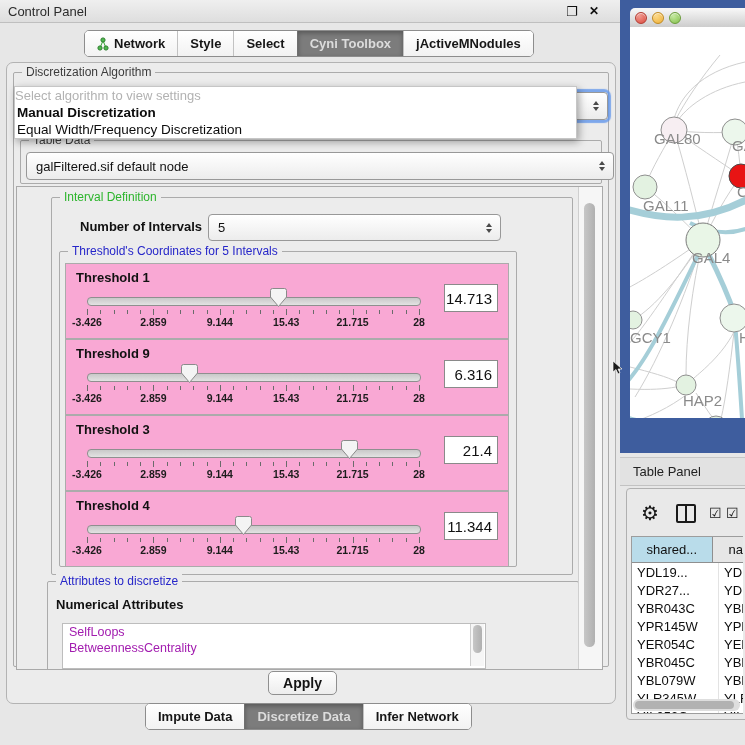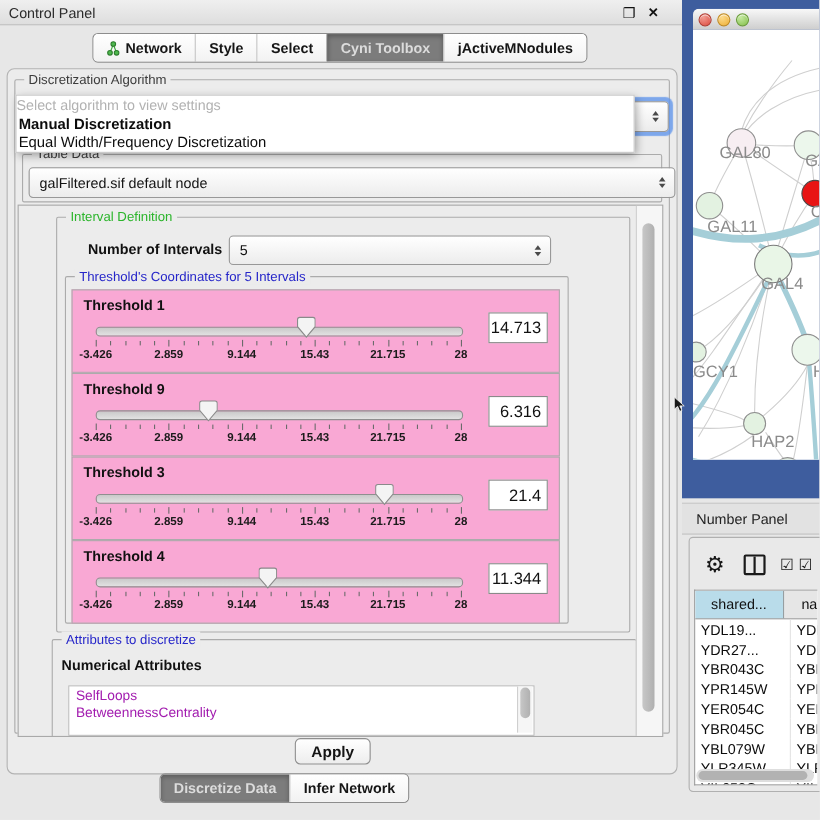--- a/index.html
+++ b/index.html
@@ -370,20 +370,23 @@
     </div>
 
     <div class="vsb-track" style="left:561px;top:0;width:23px;height:482px;">
       <div class="vsb-thumb" style="left:5px;top:16px;width:11px;height:444px;"></div>
     </div>
   </div>
 
   <div class="pushbtn" style="left:268px;top:671px;width:67px;height:22px;">Apply</div>
 
   <div class="abs seg" id="bottom-tabs" style="left:145px;top:703px;">
+      <div class="sg">
+        <span>Impute Data</span>
+      </div>
       <div class="sg sel">
         <span>Discretize Data</span>
       </div>
       <div class="sg">
         <span>Infer Network</span>
       </div>
     </div>
 
   <div id="netframe" class="abs"></div>
   <div id="mactitle" class="abs">
@@ -452,21 +455,21 @@
         <text x="53" y="379">HAP2</text>
       </g>
     </svg>
   </div>
 
   <svg class="abs cursor" style="left:612px;top:360px;" width="11" height="15" viewBox="0 0 11 15">
     <path d="M1 1 L1 12 L4 9.5 L6 14 L8 13 L6 9 L10 9 Z" fill="#1a1a1a" stroke="#fff" stroke-width="0.7"></path>
   </svg>
 
   <div id="tp-bar" class="abs">
-    <span class="tptitle">Number Panel</span>
+    <span class="tptitle">Table Panel</span>
   </div>
   <div id="tp-box" class="abs"></div>
   <span class="abs tp-icon" style="left:641px;top:501px;font-size:20px;">⚙</span>
   <span class="abs" style="left:676px;top:504px;">
       <span id="tp-split" class="abs" style="position:relative;display:block;"></span>
     </span>
   <span class="abs tp-icon" style="left:709px;top:505px;font-size:14px;">☑</span>
   <span class="abs tp-icon" style="left:726px;top:505px;font-size:14px;">☑</span>
 
   <div id="tp-table" class="abs">

